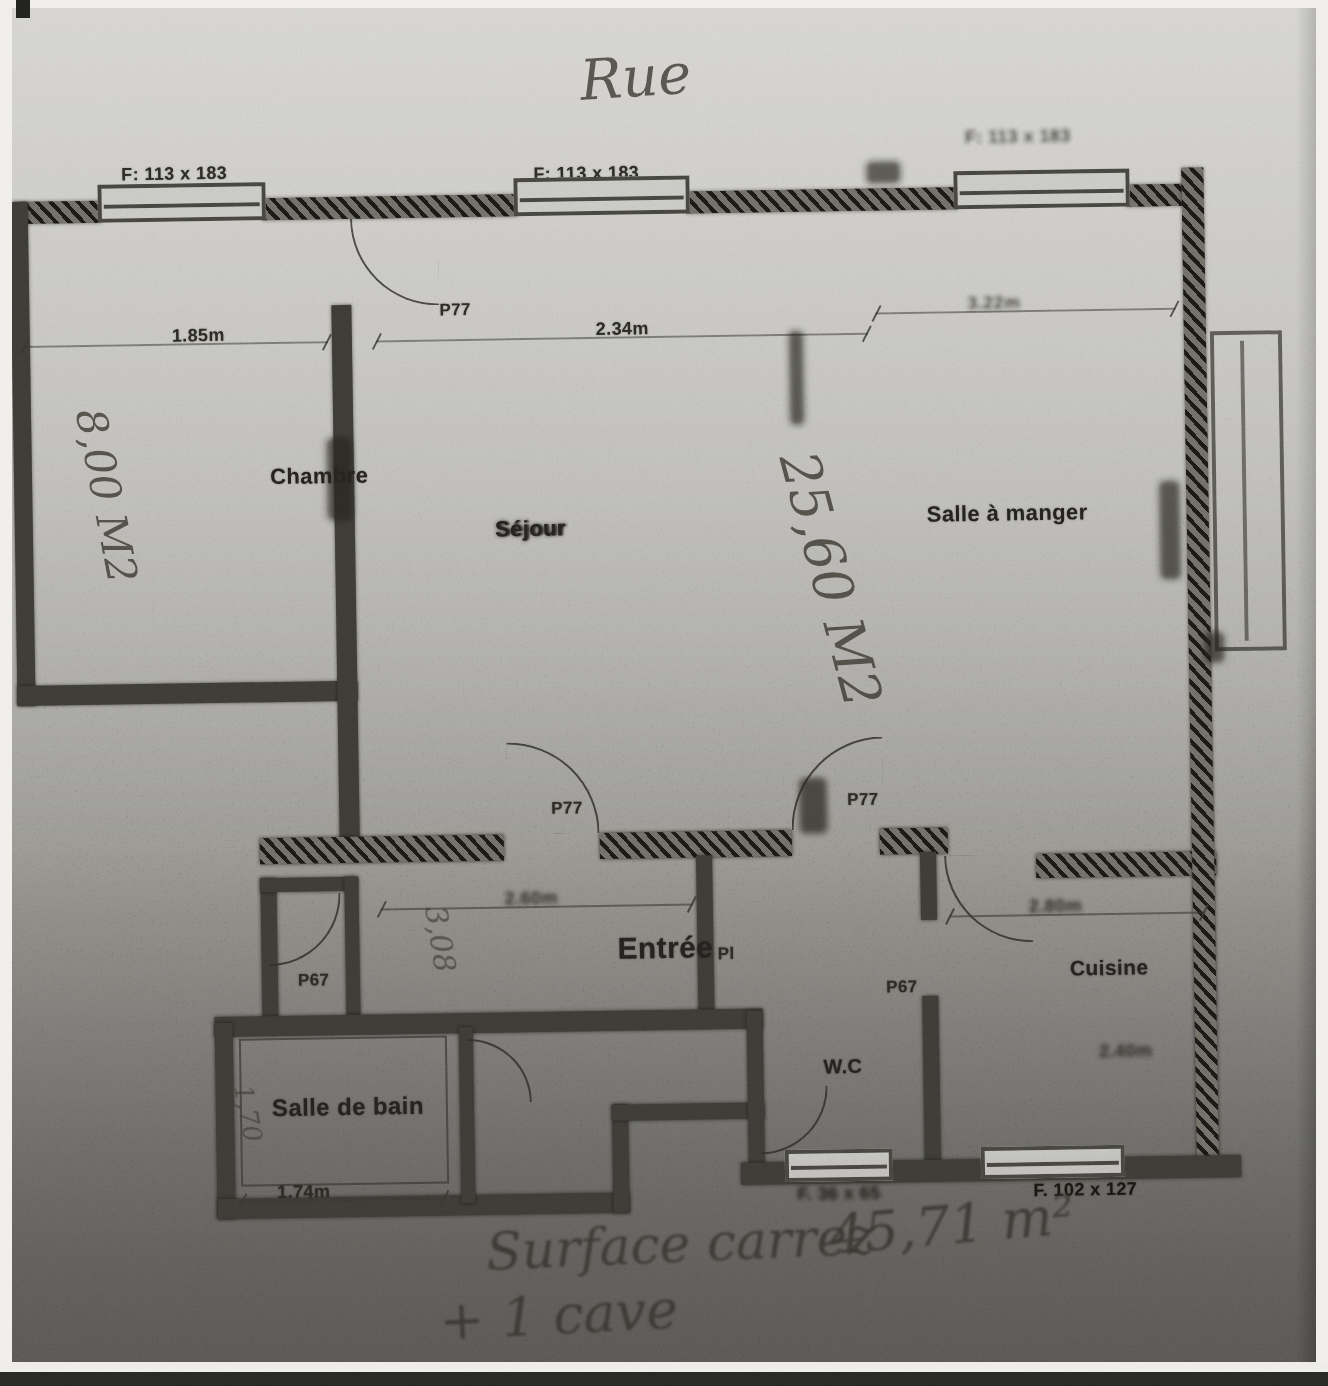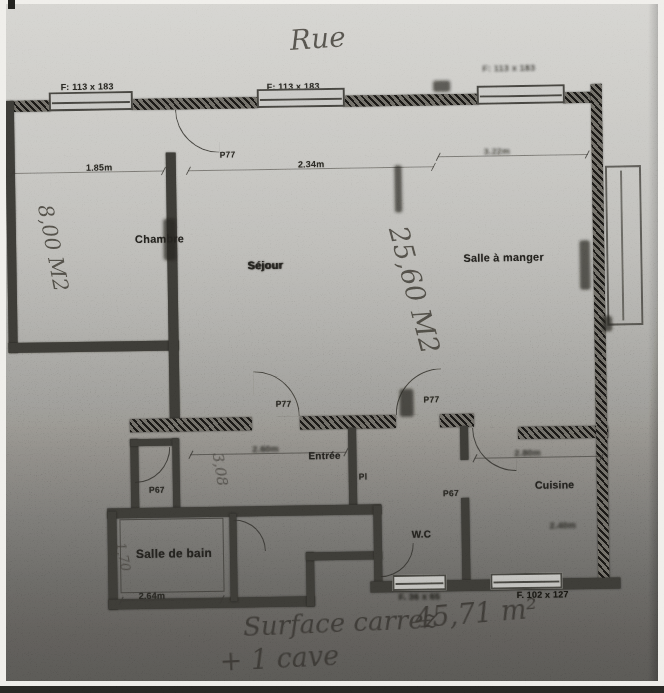--- a/index.html
+++ b/index.html
@@ -155,33 +155,33 @@
     <div class="abs dim blurred" style="left:486px;top:149px;">3.22m</div>
 
     <div class="abs dimline" style="left:188px;top:452px;width:156px;"></div>
     <div class="abs dim blurred" style="left:250px;top:443px;">2.60m</div>
 
     <div class="abs dimline" style="left:472px;top:460px;width:128px;"></div>
     <div class="abs dim blurred" style="left:512px;top:451px;">2.80m</div>
     <div class="abs dim blurred" style="left:546px;top:524px;">2.40m</div>
 
     <div class="abs dimline" style="left:116px;top:597px;width:102px;"></div>
-    <div class="abs dim" style="left:134px;top:588px;">2.64m</div>
+    <div class="abs dim" style="left:134px;top:588px;">1.74m</div>
 
     <div class="abs dim" style="left:222px;top:148px;font-size:8.5px;">P77</div>
     <div class="abs dim" style="left:274px;top:398px;font-size:8.5px;">P77</div>
     <div class="abs dim" style="left:422px;top:396px;font-size:8.5px;">P77</div>
     <div class="abs dim" style="left:146px;top:482px;font-size:8.5px;">P67</div>
     <div class="abs dim" style="left:356px;top:472px;font-size:8.5px;">Pl</div>
     <div class="abs dim" style="left:440px;top:490px;font-size:8.5px;">P67</div>
 
     <div class="abs lbl" style="left:88px;top:230px;font-size:11px;margin-left:48px;">Chambre</div>
     <div class="abs lbl heavy" style="left:248px;top:258px;font-size:11px;">Séjour</div>
     <div class="abs lbl" style="left:464px;top:254px;font-size:11px;">Salle à manger</div>
-    <div class="abs lbl" style="left:282px;top:450px;font-size:10px;padding-left:24px;">Entrée</div>
+    <div class="abs lbl" style="left:282px;top:466px;font-size:15px;padding-left:24px;">Entrée</div>
     <div class="abs lbl" style="left:532px;top:482px;font-size:10.5px;text-align:center;">Cuisine</div>
     <div class="abs lbl" style="left:408px;top:530px;font-size:10px;">W.C</div>
     <div class="abs lbl" style="left:132px;top:544px;font-size:12px;">Salle de bain</div>
 
     <div class="abs dim blurred" style="left:394px;top:593px;color:#14130f;">F. 36 x 65</div>
     <div class="abs dim" style="left:488px;top:593px;color:#14130f;margin-left:24px;">F. 102 x 127</div>
 
     <div class="abs hand vhand" style="left:58px;top:198px;font-size:21px;transform:rotate(80deg);">8,00 M2</div>
     <div class="abs hand vhand" style="left:414px;top:224px;font-size:27px;transform:rotate(76deg);">25,60 M2</div>
     <div class="abs hand vhand faint" style="left:224px;top:450px;font-size:15px;transform:rotate(82deg);">3,08</div>

